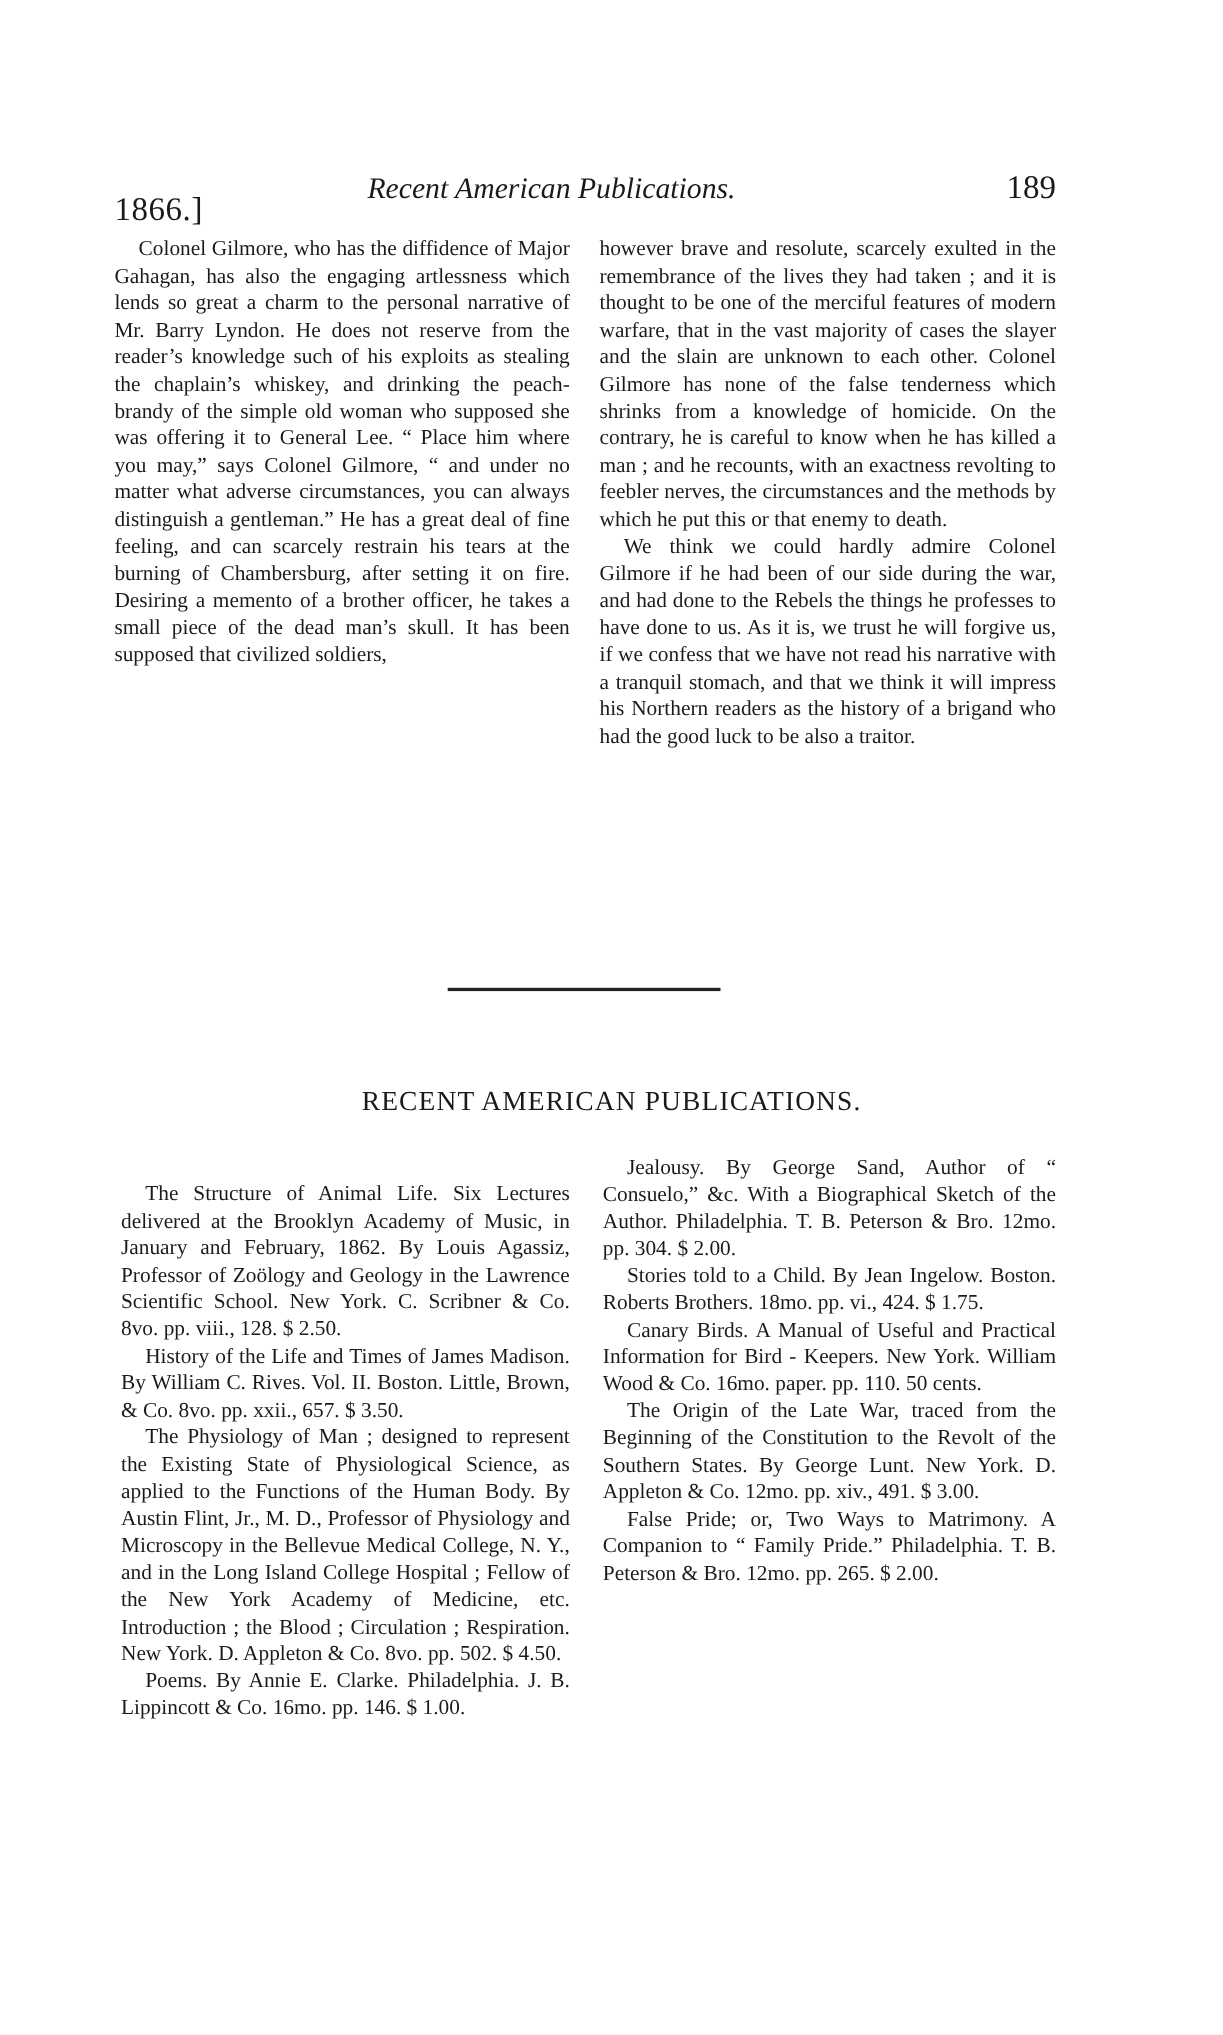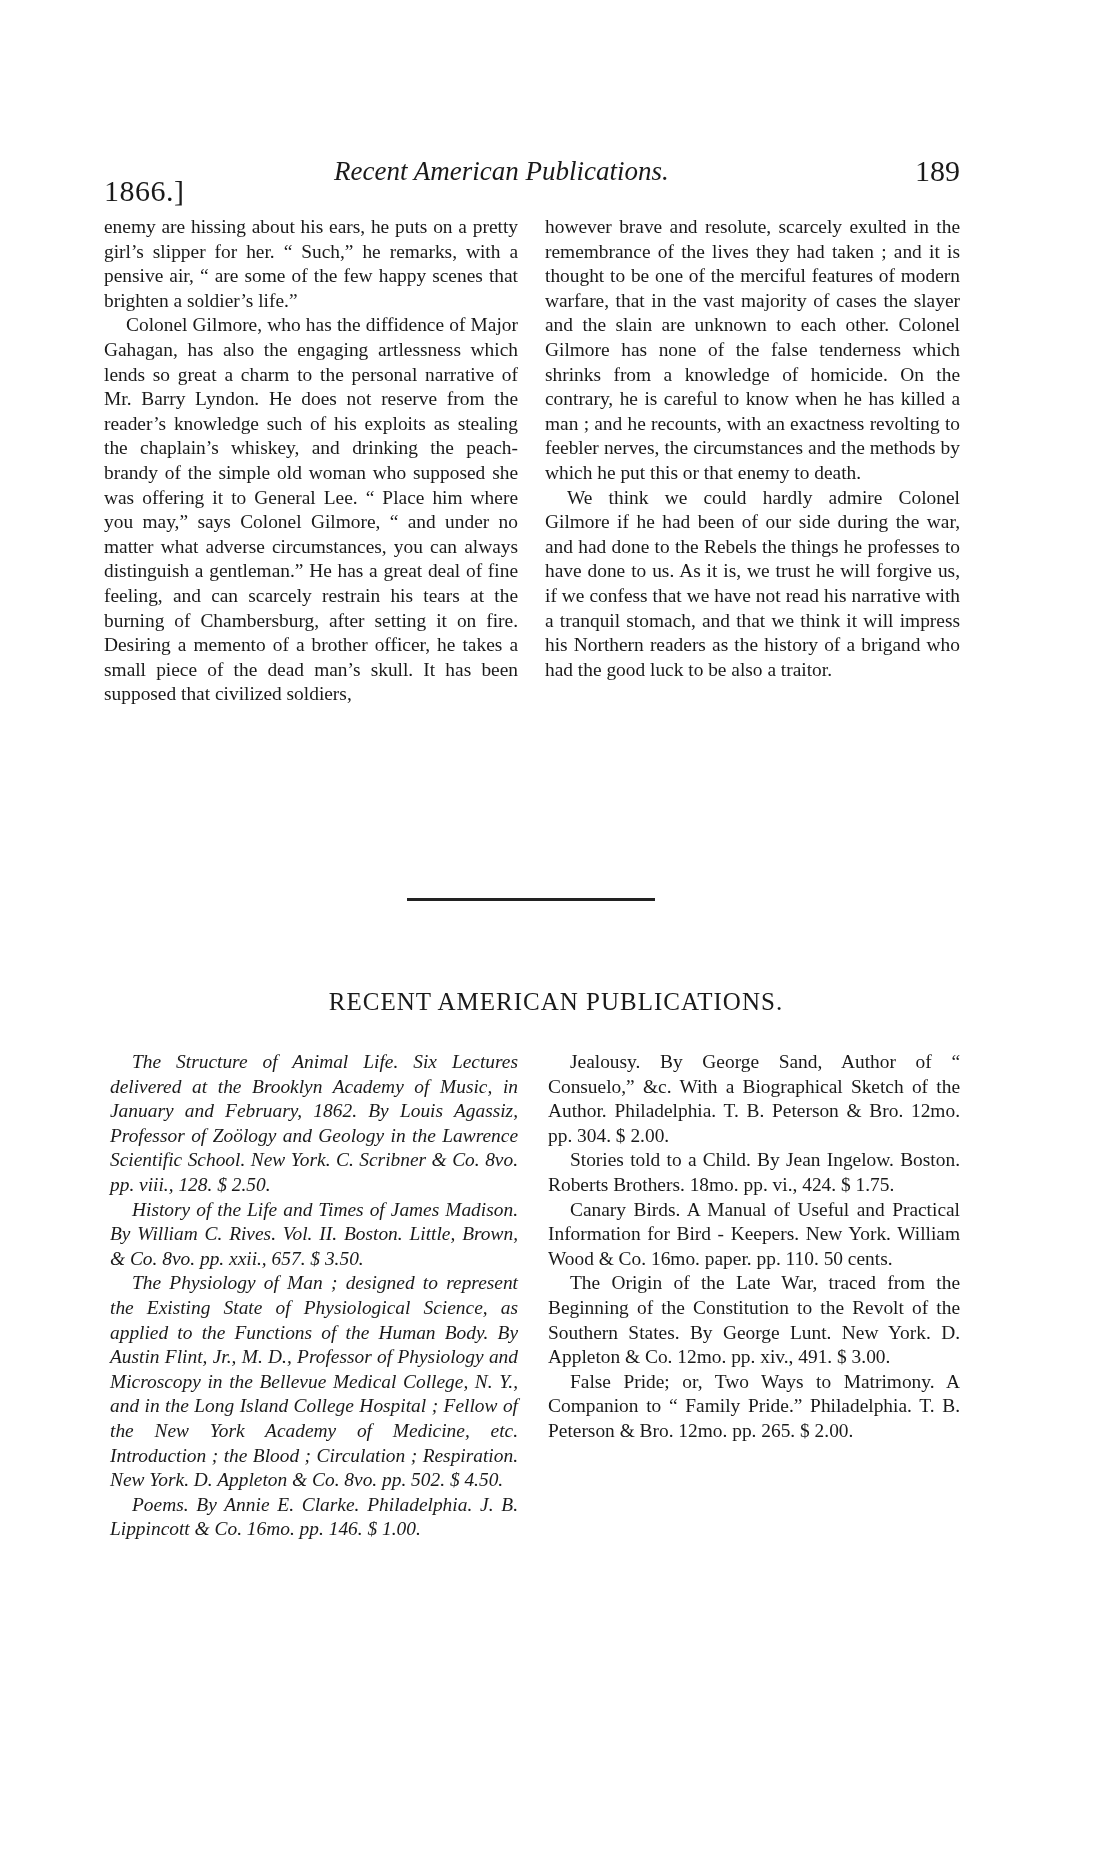--- a/index.html
+++ b/index.html
@@ -10,35 +10,34 @@
     .rh-title { position: absolute; left: 230px; top: 6px; font-size: 27px; font-style: italic; }
     .rh-page { position: absolute; right: 0; top: 4px; font-size: 30px; }
     .col { position: absolute; font-size: 19.4px; line-height: 24.6px; text-align: justify; }
     .col p { margin: 0; }
     .col p.indent { text-indent: 22px; }
     .col-l1 { left: 104px; top: 215px; width: 414px; }
     .col-r1 { left: 545px; top: 215px; width: 415px; font-family: Liberation Serif, serif; }
     .rule { position: absolute; left: 407px; top: 898px; width: 248px; height: 3px; background: #222; }
     .section-heading { position: absolute; left: 0; width: 1112px; top: 988px; text-align: center;
                        font-size: 25px; letter-spacing: 1px; }
-    .col-l2 { left: 110px; top: 1050px; width: 408px; font-style: italic; }
+    .col-l2 { left: 110px; top: 1074px; width: 408px; }
     .col-r2 { left: 548px; top: 1050px; width: 412px; }
     .col-l2 p, .col-r2 p { text-indent: 22px; }
   </style>
 </head>
 <body>
 
 <div class="running-head">
   <span class="rh-year">1866.]</span>
   <span class="rh-title">Recent American Publications.</span>
   <span class="rh-page">189</span>
 </div>
 
 <div class="col col-l1">
-  <p>enemy are hissing about his ears, he puts on a pretty girl’s slipper for her. “ Such,” he remarks, with a pensive air, “ are some of the few happy scenes that brighten a soldier’s life.”</p>
   <p class="indent">Colonel Gilmore, who has the diffidence of Major Gahagan, has also the engaging artlessness which lends so great a charm to the personal narrative of Mr. Barry Lyndon. He does not reserve from the reader’s knowledge such of his exploits as stealing the chaplain’s whiskey, and drinking the peach-brandy of the simple old woman who supposed she was offering it to General Lee. “ Place him where you may,” says Colonel Gilmore, “ and under no matter what adverse circumstances, you can always distinguish a gentleman.” He has a great deal of fine feeling, and can scarcely restrain his tears at the burning of Chambersburg, after setting it on fire. Desiring a memento of a brother officer, he takes a small piece of the dead man’s skull. It has been supposed that civilized soldiers,</p>
 </div>
 
 <div class="col col-r1">
   <p>however brave and resolute, scarcely exulted in the remembrance of the lives they had taken ; and it is thought to be one of the merciful features of modern warfare, that in the vast majority of cases the slayer and the slain are unknown to each other. Colonel Gilmore has none of the false tenderness which shrinks from a knowledge of homicide. On the contrary, he is careful to know when he has killed a man ; and he recounts, with an exactness revolting to feebler nerves, the circumstances and the methods by which he put this or that enemy to death.</p>
   <p class="indent">We think we could hardly admire Colonel Gilmore if he had been of our side during the war, and had done to the Rebels the things he professes to have done to us. As it is, we trust he will forgive us, if we confess that we have not read his narrative with a tranquil stomach, and that we think it will impress his Northern readers as the history of a brigand who had the good luck to be also a traitor.</p>
 </div>
 
 <div class="rule"></div>
 

